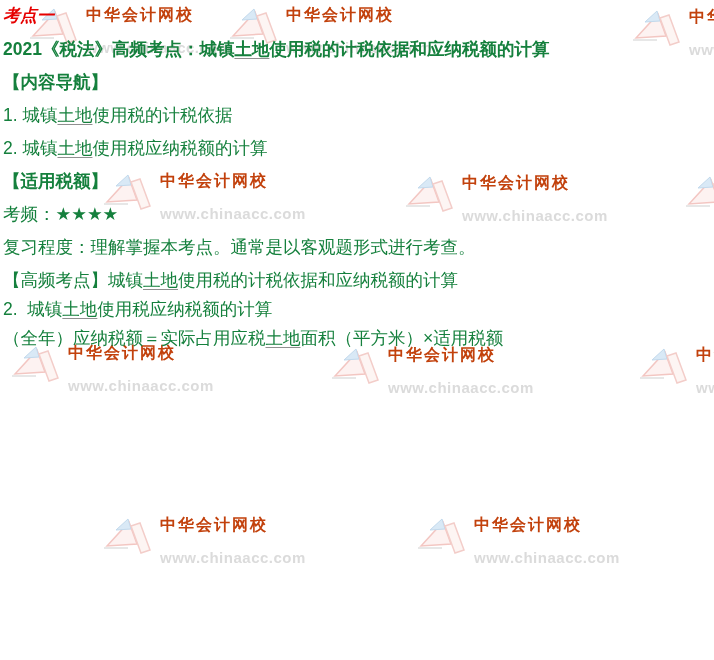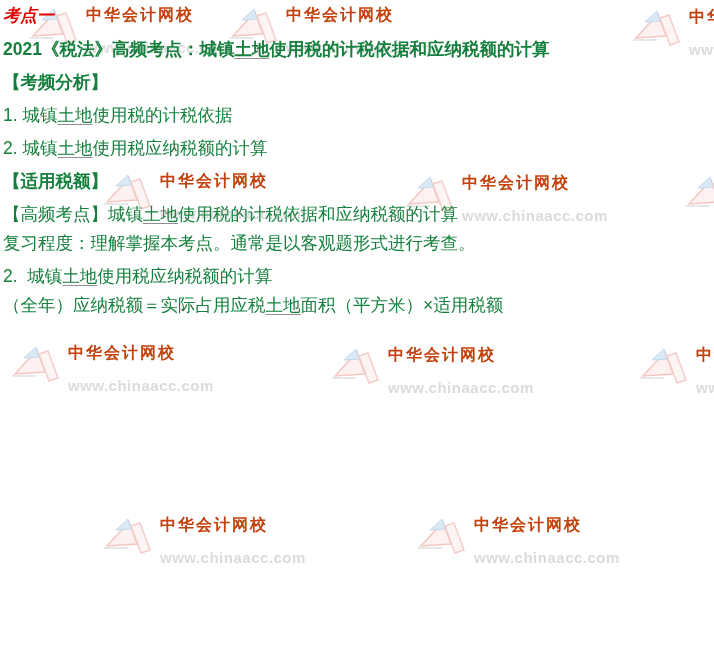--- a/index.html
+++ b/index.html
@@ -201,22 +201,23 @@
         </svg>
         <div class="wm-text">
           <div class="wm-brand">中华会计网校</div>
           <div class="wm-url">www.chinaacc.com</div>
         </div>
       </div>
     </div>
   <div class="content">
       <p class="para badge">考点一</p>
       <p class="para title">2021《税法》高频考点：城镇<span class="gu">土地</span>使用税的计税依据和应纳税额的计算</p>
-      <p class="para heading">【考频分析】</p>
+      <p class="para heading">【内容导航】</p>
       <p class="para body">1. 城镇<span class="gu">土地</span>使用税的计税依据</p>
       <p class="para body">2. 城镇<span class="gu">土地</span>使用税应纳税额的计算</p>
       <p class="para heading">【适用税额】</p>
+      <p class="para body">考频：★★★★</p>
+      <p class="para body">复习程度：理解掌握本考点。通常是以客观题形式进行考查。</p>
       <p class="para body tight">【高频考点】城镇<span class="gu">土地</span>使用税的计税依据和应纳税额的计算</p>
-      <p class="para body">复习程度：理解掌握本考点。通常是以客观题形式进行考查。</p>
       <p class="para body tight">2.  城镇<span class="gu">土地</span>使用税应纳税额的计算</p>
       <p class="para body tight">（全年）应纳税额＝实际占用应税<span class="gu">土地</span>面积（平方米）×适用税额</p>
     </div>
 </div>
 
 </body></html>

